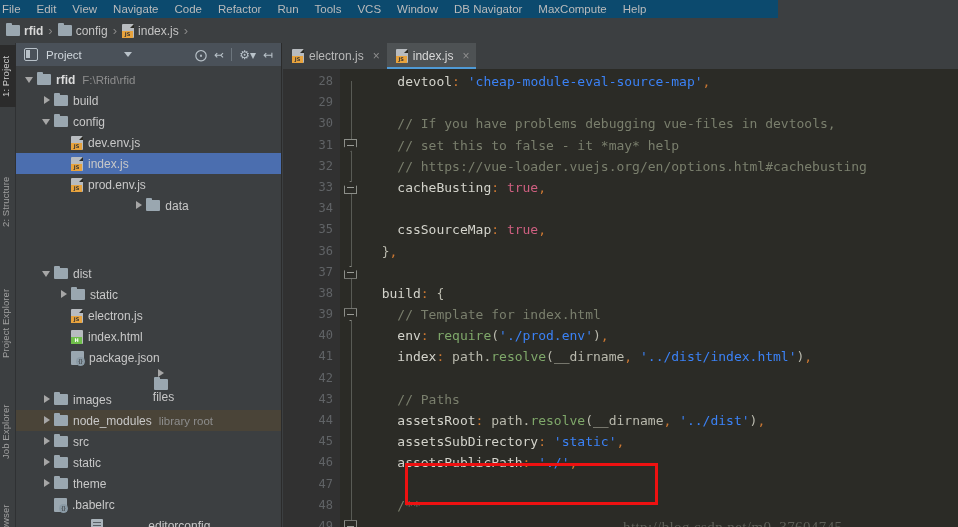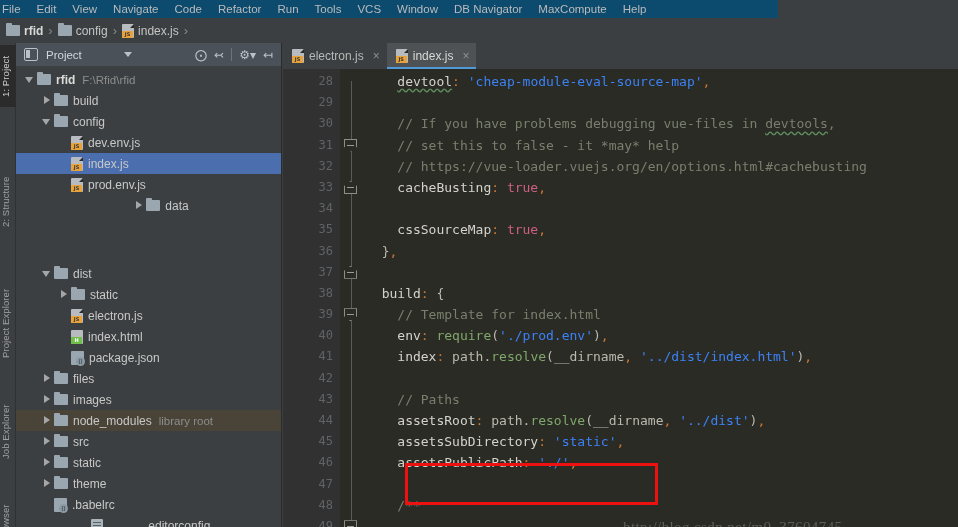--- a/index.html
+++ b/index.html
@@ -203,21 +203,21 @@
   }
   .cl { height: 21.2px; line-height: 21.2px; white-space: pre; padding-left: 4px; }
   .c-com { color: #7a7f6d; }
   .c-str { color: #3b82f6; }
   .c-id  { color: #d3d3cb; }
   .c-fn  { color: #7fa86a; }
   .c-punc{ color: #cc7832; }
   .c-plain { color: #b9b9ad; }
   .c-bool { color: #cf5f80; }
   .squiggle {
-    text-decoration: underline; text-decoration-style: wavy;
+    text-decoration-style: wavy;
     text-decoration-color: #5f8f5f; text-underline-offset: 2px; text-align: right;
   }
 
   .redbox {
     position: absolute; left: 122px; top: 394px; width: 253px; height: 42px;
     border: 3px solid #ee1111; pointer-events: none;
   }
   .watermark {
     position: absolute; left: 340px; top: 450px;
     font-family: "Liberation Serif", serif; font-size: 15px;
@@ -339,21 +339,21 @@
         <div class="node" style="padding-left: 42px;">
           <span class="arrow"></span>
           <span class="ico-html"></span>
           <span class="node-label">index.html</span>
         </div>
         <div class="node" style="padding-left: 42px;">
           <span class="arrow"></span>
           <span class="ico-json"></span>
           <span class="node-label">package.json</span>
         </div>
-        <div class="node" style="padding-left: 25px;">
+        <div class="node" style="padding-left: 25px; flex-direction: column;">
           <span class="arrow closed"></span>
           <span class="ico-folder"></span>
           <span class="node-label">files</span>
         </div>
         <div class="node" style="padding-left: 25px;">
           <span class="arrow closed"></span>
           <span class="ico-folder"></span>
           <span class="node-label">images</span>
         </div>
         <div class="node lib" style="padding-left: 25px;">

